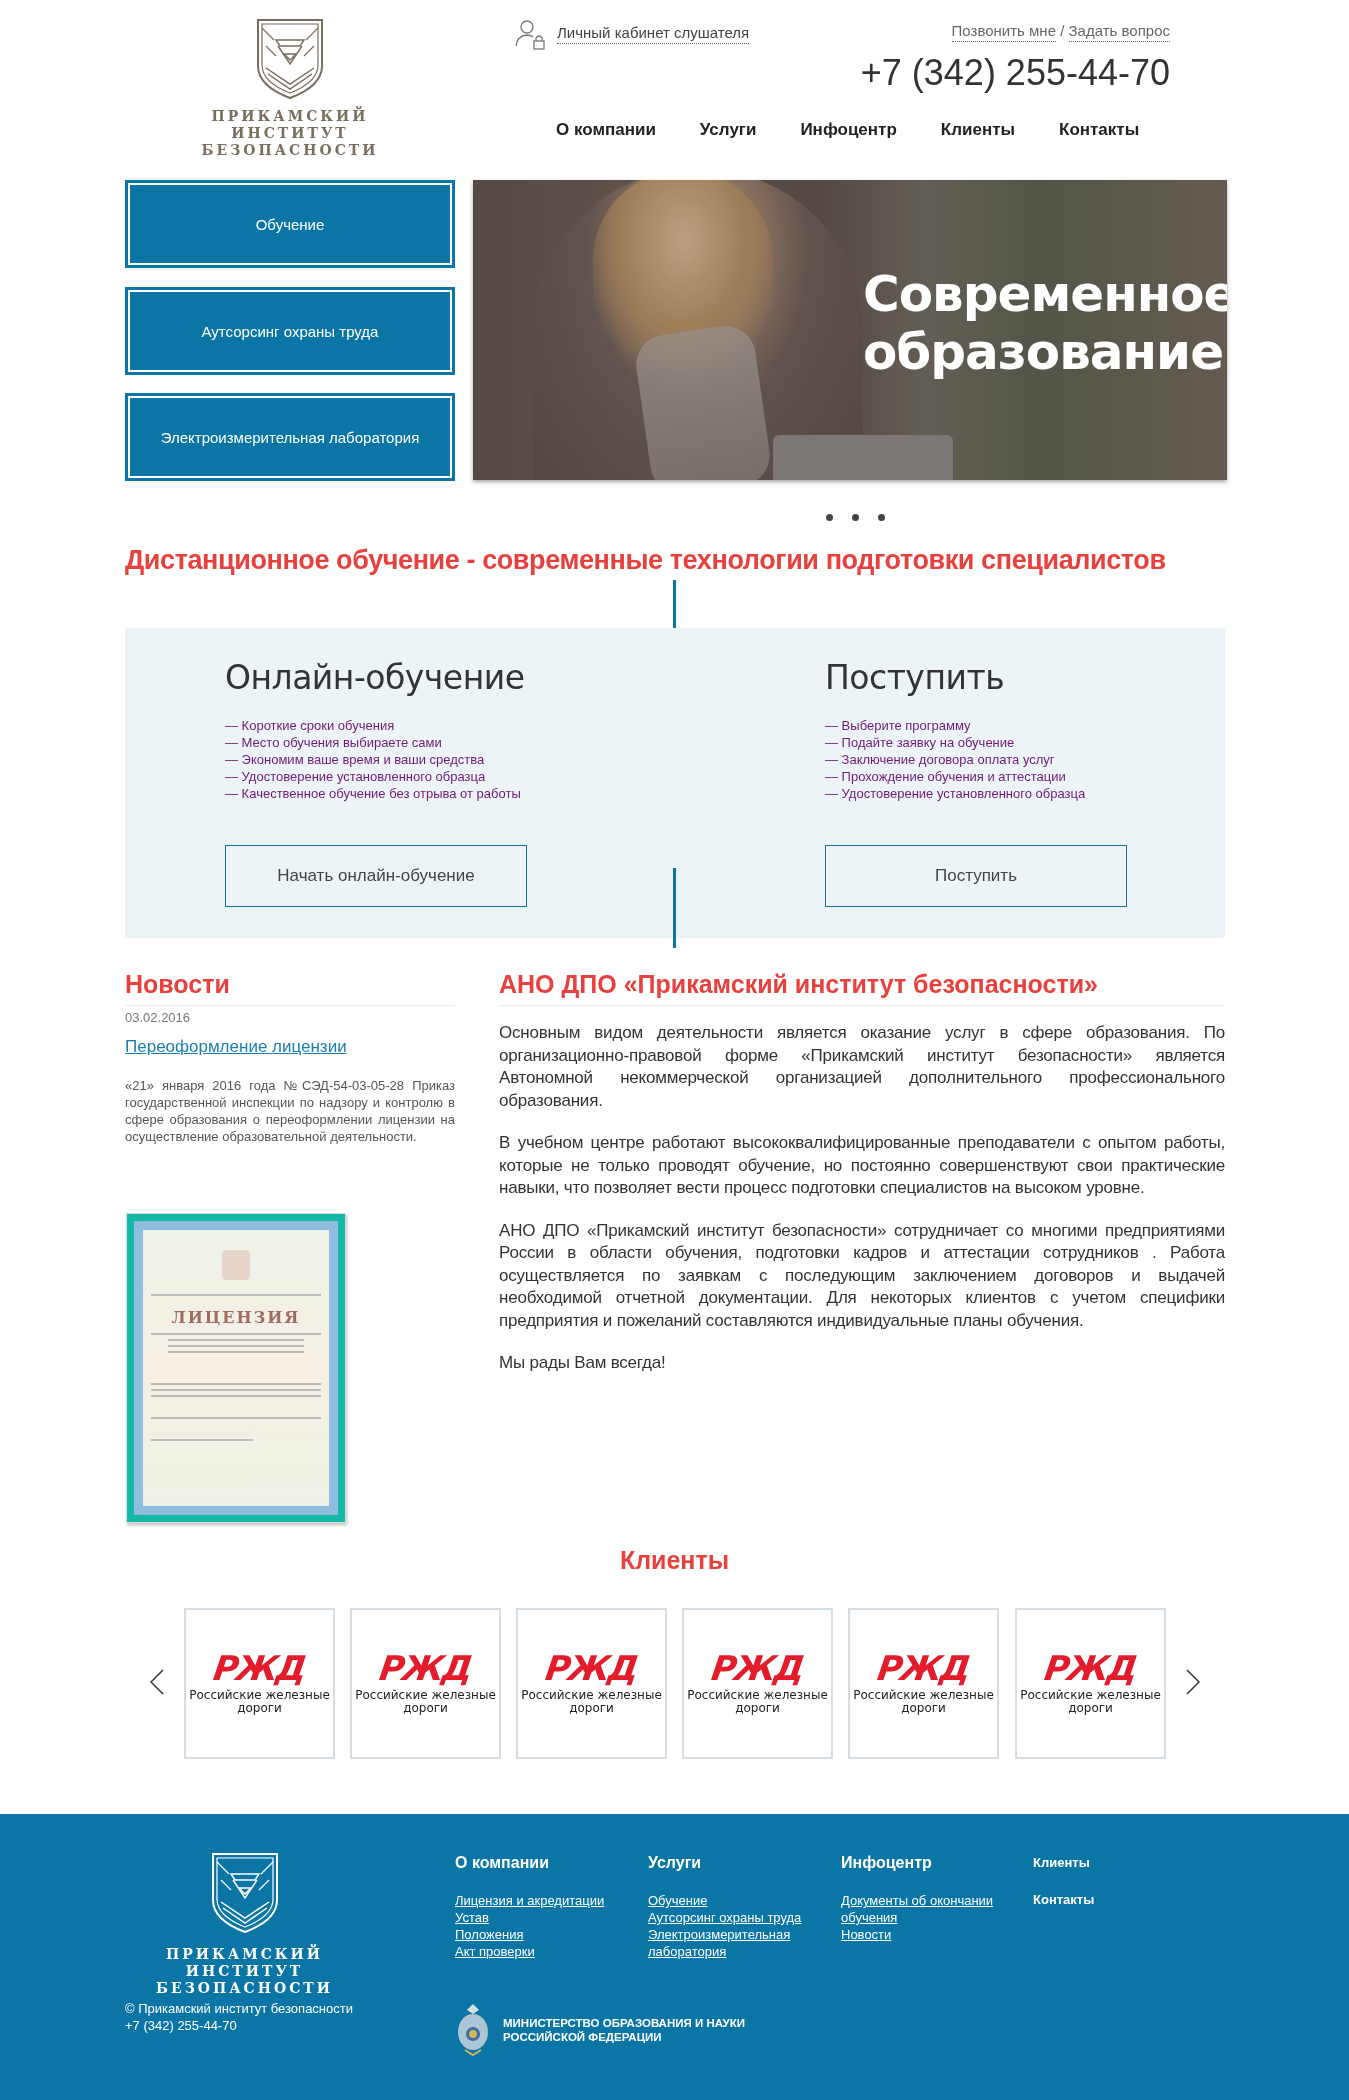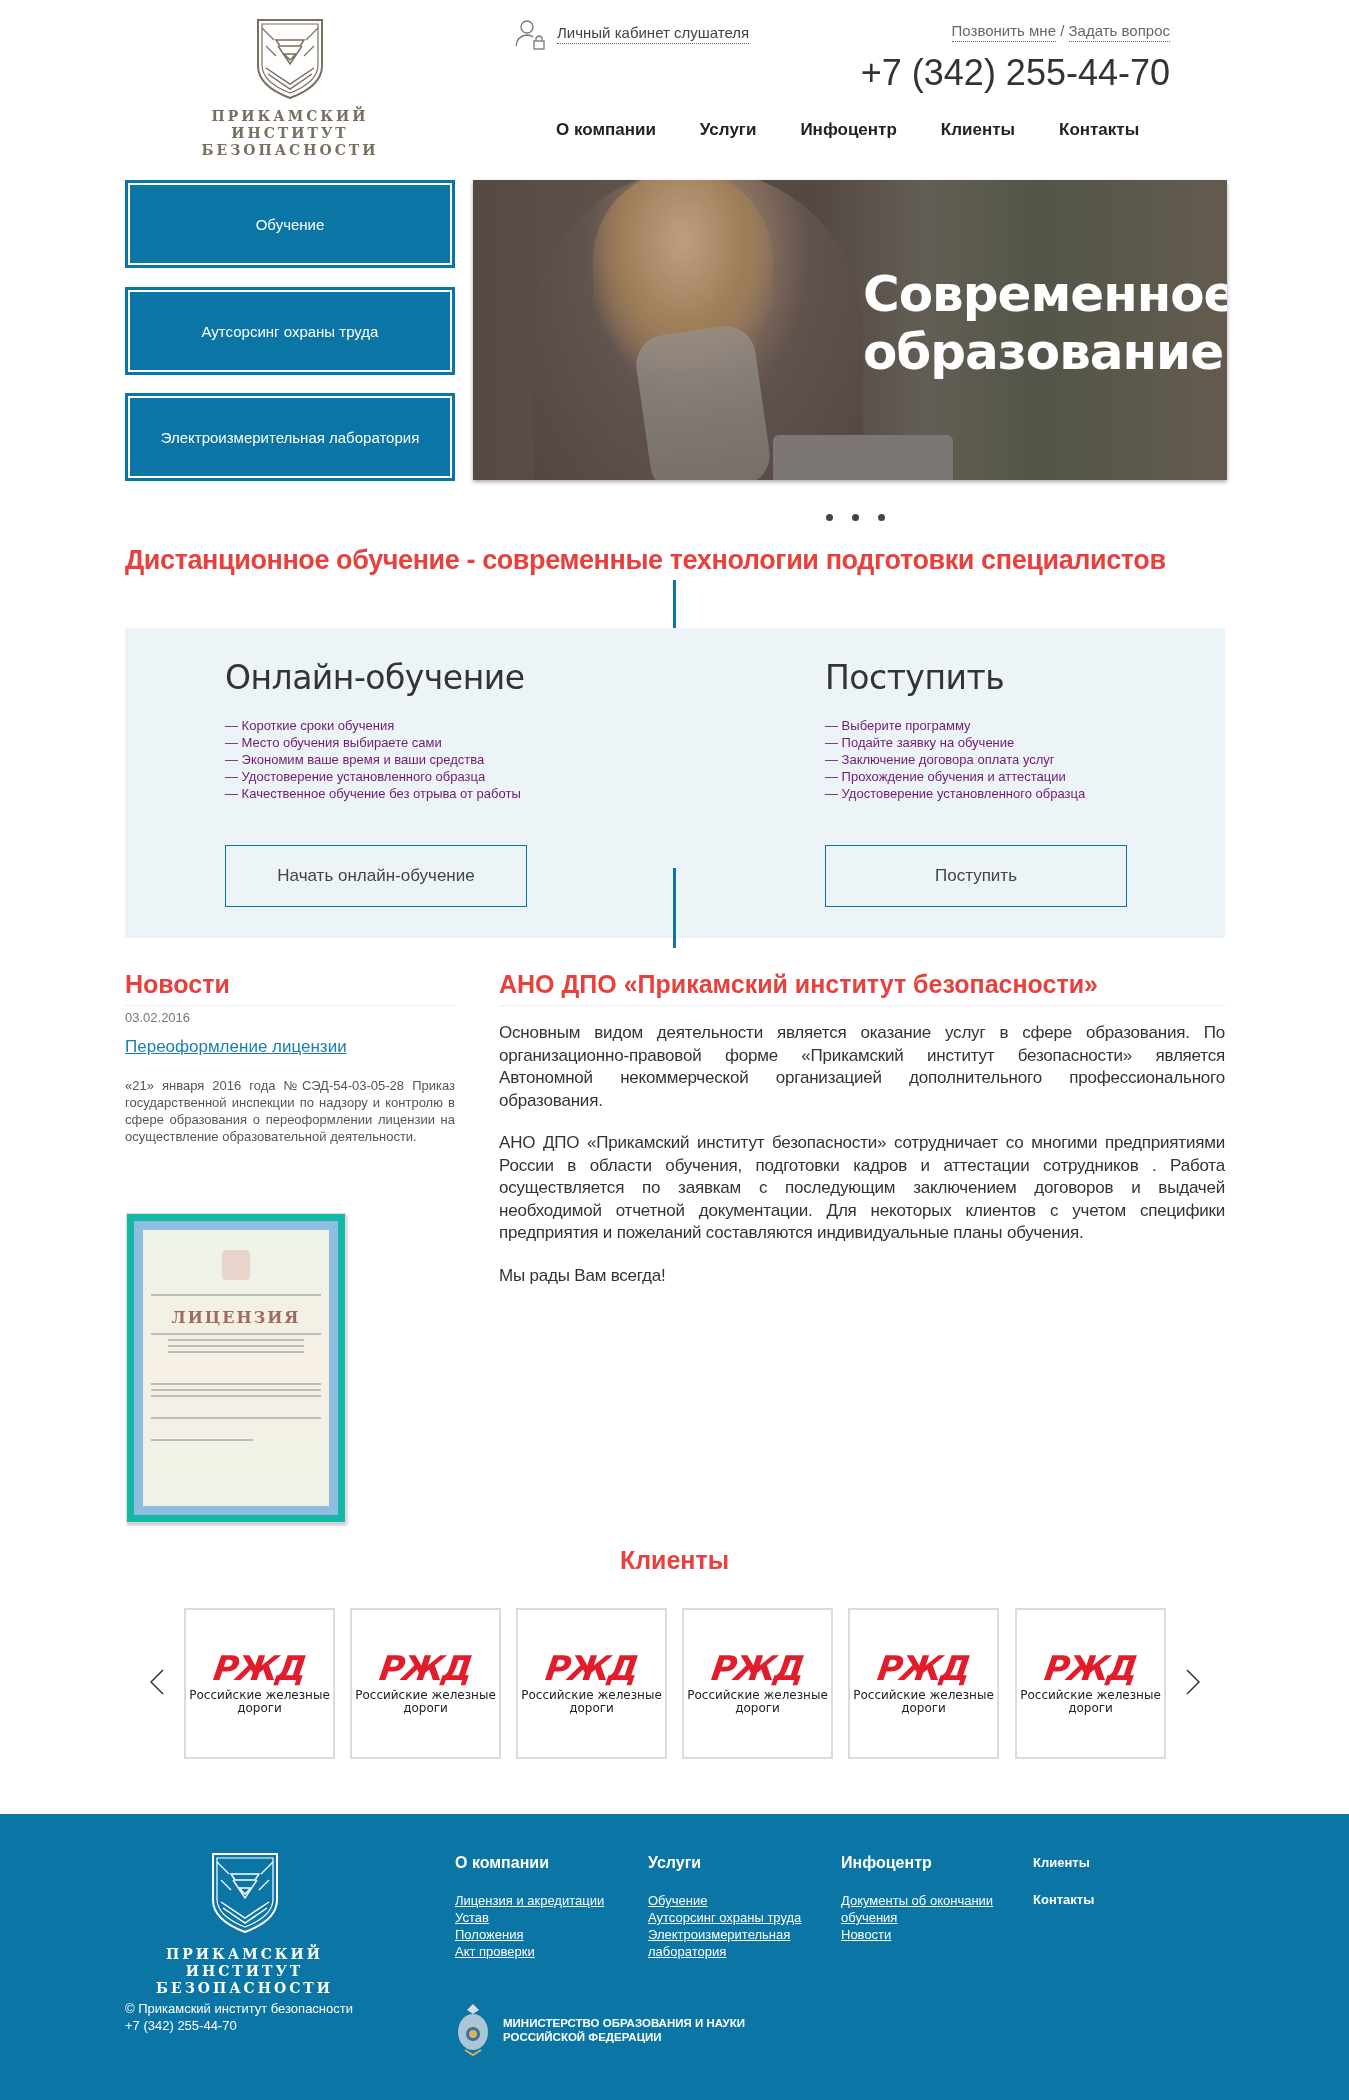--- a/index.html
+++ b/index.html
@@ -202,20 +202,21 @@
     <div class="license-line"></div>
     <div class="license-line" style="margin-top:20px"></div>
     <div class="license-line" style="margin-top:20px;width:60%"></div>
   </div>
 </div>
 
 <div class="abs about">
   <h3 class="section-title">АНО ДПО «Прикамский институт безопасности»</h3>
   <div class="about-sep"></div>
   <p>Основным видом деятельности является оказание услуг в сфере образования. По организационно-правовой форме «Прикамский институт безопасности» является Автономной некоммерческой организацией дополнительного профессионального образования.</p>
+  <p>В учебном центре работают высококвалифицированные преподаватели с опытом работы, которые не только проводят обучение, но постоянно совершенствуют свои практические навыки, что позволяет вести процесс подготовки специалистов на высоком уровне.</p>
   <p>АНО ДПО «Прикамский институт безопасности»  сотрудничает со многими предприятиями России в области обучения, подготовки кадров и аттестации сотрудников . Работа осуществляется по заявкам с последующим заключением договоров и выдачей необходимой отчетной документации. Для некоторых клиентов с учетом специфики предприятия и пожеланий составляются индивидуальные планы обучения.</p>
   <p>Мы рады Вам всегда!</p>
 </div>
 
 <h3 class="abs section-title clients-title">Клиенты</h3>
 <div class="abs arrow" style="left:150px">
   <svg width="14" height="26" viewBox="0 0 14 26">
       <path d="M13 1 L1 13 L13 25" fill="none" stroke="#333" stroke-width="1.5"></path>
     </svg>
 </div>

